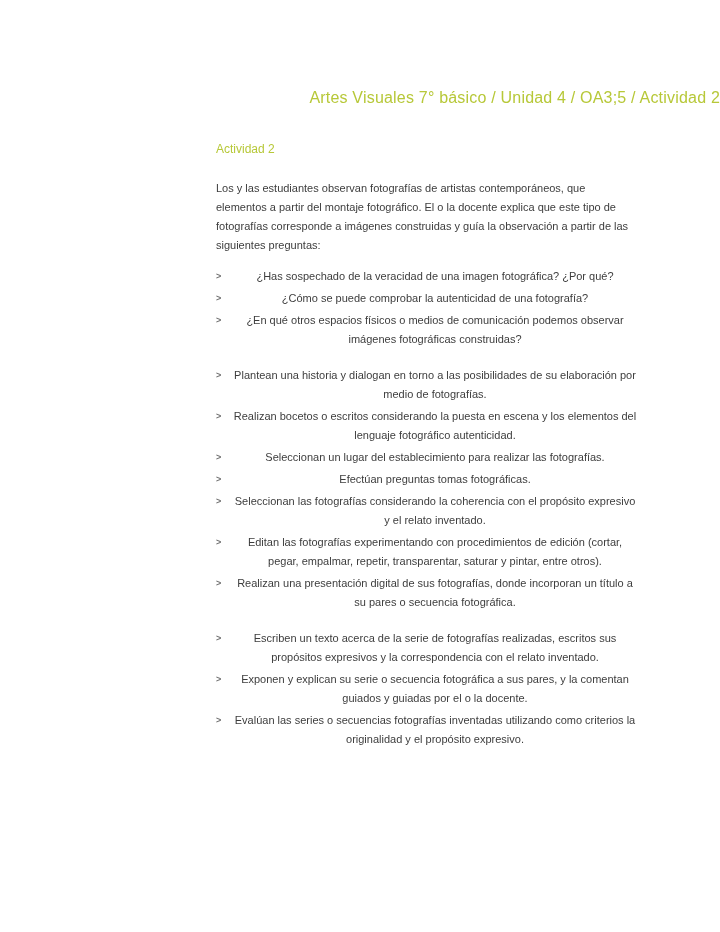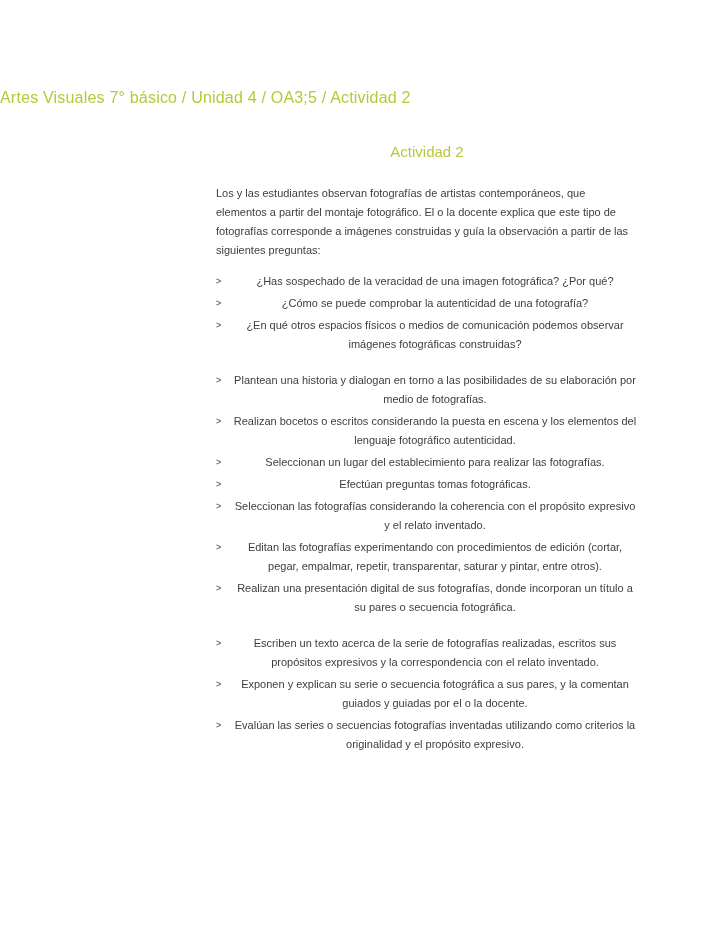--- a/index.html
+++ b/index.html
@@ -12,37 +12,36 @@
     width: 720px;
     height: 932px;
     background: #ffffff;
     font-family: "Liberation Sans", "DejaVu Sans", sans-serif;
     color: #3d3d3d;
     overflow: hidden;
   }
   .doc-title {
     margin: 0;
     padding-top: 89px;
-    text-align: left;
+    text-align: right;
     font-size: 16px;
     font-weight: 400;
     letter-spacing: 0.2px;
     color: #b7c838;
   }
   .content {
     margin: 32px 82px 0 216px;
     font-size: 11px;
     line-height: 1.73;
   }
   .activity-heading {
     margin: 0 0 19px 0;
-    font-size: 15px;
+    font-size: 12px;
     font-weight: 400;
     color: #b7c838;
-    text-align: center;
   }
   .content p {
     margin: 0 0 12px 0;
   }
   .content ul {
     list-style: none;
     margin: 0 0 17px 0;
     padding: 0;
   }
   .content li {

